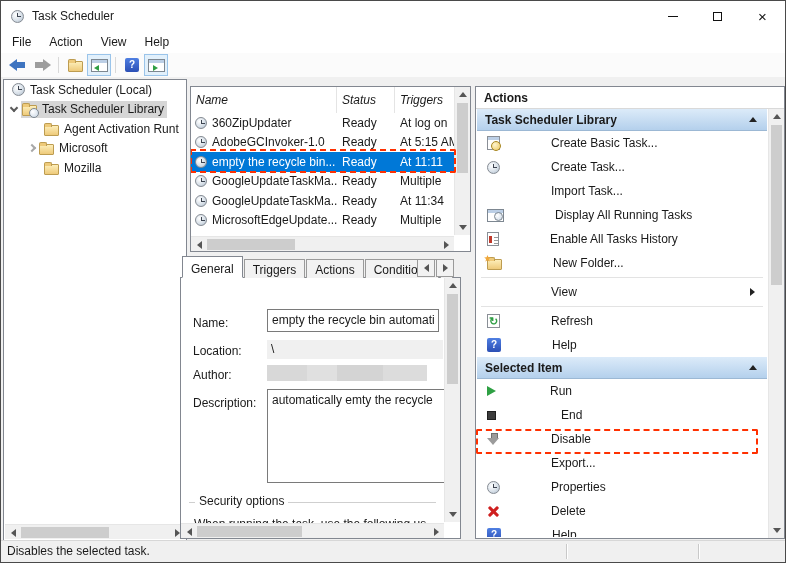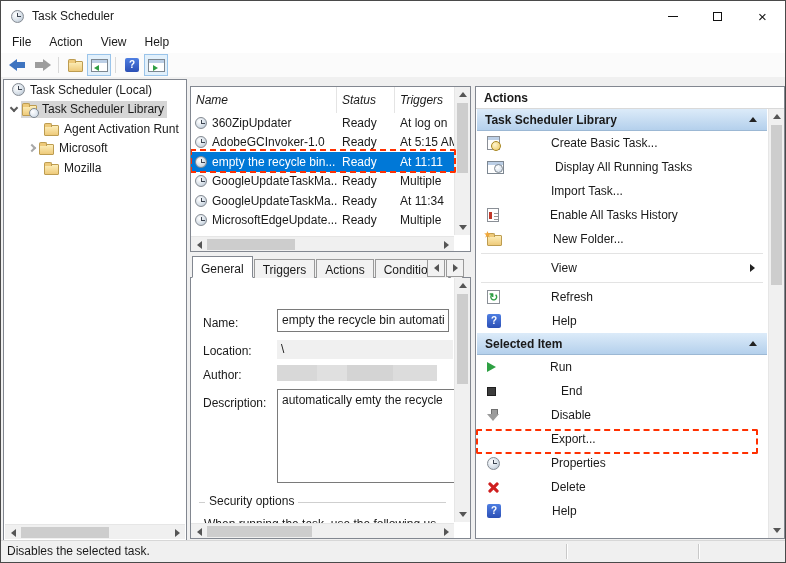--- a/index.html
+++ b/index.html
@@ -112,21 +112,21 @@
   .sb-h { position: absolute; height: 15px; background: #f0f0f0; border-top: 1px solid #e6e6e6; }
   .sb-btn { position: absolute; width: 16px; height: 15px; display: flex; align-items: center; justify-content: center; }
   .tri { width: 0; height: 0; }
   .tri.up    { border-left: 4px solid transparent; border-right: 4px solid transparent; border-bottom: 5px solid #555; }
   .tri.down  { border-left: 4px solid transparent; border-right: 4px solid transparent; border-top: 5px solid #555; }
   .tri.left  { border-top: 4px solid transparent; border-bottom: 4px solid transparent; border-right: 5px solid #555; }
   .tri.right { border-top: 4px solid transparent; border-bottom: 4px solid transparent; border-left: 5px solid #555; }
   .sb-thumb { position: absolute; background: #cdcdcd; }
 
   
-  .details { position: absolute; left: 189px; top: 255px; width: 281px; height: 283px; }
+  .details { position: absolute; left: 179px; top: 255px; width: 281px; height: 283px; }
   .tabstrip { position: absolute; left: 2px; top: 0; right: 0; height: 22px; display: flex; align-items: flex-end; z-index: 3; }
   .tab { border: 1px solid #9a9a9a; border-bottom: none; background: #f2f2f2; padding: 3px 8px 3px 8px; margin-right: 1px; height: 19px; white-space: nowrap; }
   .tab.active { background: #fff; height: 22px; padding-top: 5px; border: 1px solid #828790; border-bottom: 1px solid #fff; position: relative; z-index: 4; }
   .tab.clip { width: 13px; padding-right: 0; overflow: hidden; }
   .tab-scrollers { position: absolute; right: 7px; top: 3px; display: flex; gap: 1px; z-index: 5; }
   .tab-sbtn { width: 18px; height: 18px; border: 1px solid #9a9a9a; background: #f2f2f2; display: flex; align-items: center; justify-content: center; }
   .tabcontent { position: absolute; left: 0; right: 0; top: 21px; bottom: 0; background: #fff; border: 1px solid #828790; overflow: hidden; }
 
   .fld-label { position: absolute; left: 12px; white-space: nowrap; }
   .fld-box { position: absolute; left: 86px; border: 1px solid #7a7a7a; background: #fff; overflow: hidden; white-space: nowrap; padding: 3px 4px; }
@@ -386,26 +386,30 @@
       <div class="sect-head">
         <span>Task Scheduler Library</span>
         <span class="tri up"></span>
       </div>
 
       <div class="aitem">
           <span class="ic ic-doc-clock"></span>
           <span class="lbl">Create Basic Task...</span>
         </div>
       <div class="aitem">
+          <span class="ic ic-clock"></span>
+          <span class="lbl">Create Task...</span>
+        </div>
+      <div class="aitem">
+          <span class="ic ic-empty"></span>
+          <span class="lbl" style="margin-left:7px">Import Task...</span>
+        </div>
+      <div class="aitem">
           <span class="ic ic-winpane clock2"></span>
           <span class="lbl">Display All Running Tasks</span>
-        </div>
-      <div class="aitem">
-          <span class="ic ic-empty"></span>
-          <span class="lbl" style="margin-left:7px">Import Task...</span>
         </div>
       <div class="aitem">
           <span class="ic ic-doc-hist"></span>
           <span class="lbl">Enable All Tasks History</span>
         </div>
       <div class="aitem">
           <span class="ic ic-folder new"></span>
           <span class="lbl">New Folder...</span>
         </div>
       <div class="asep"></div>

